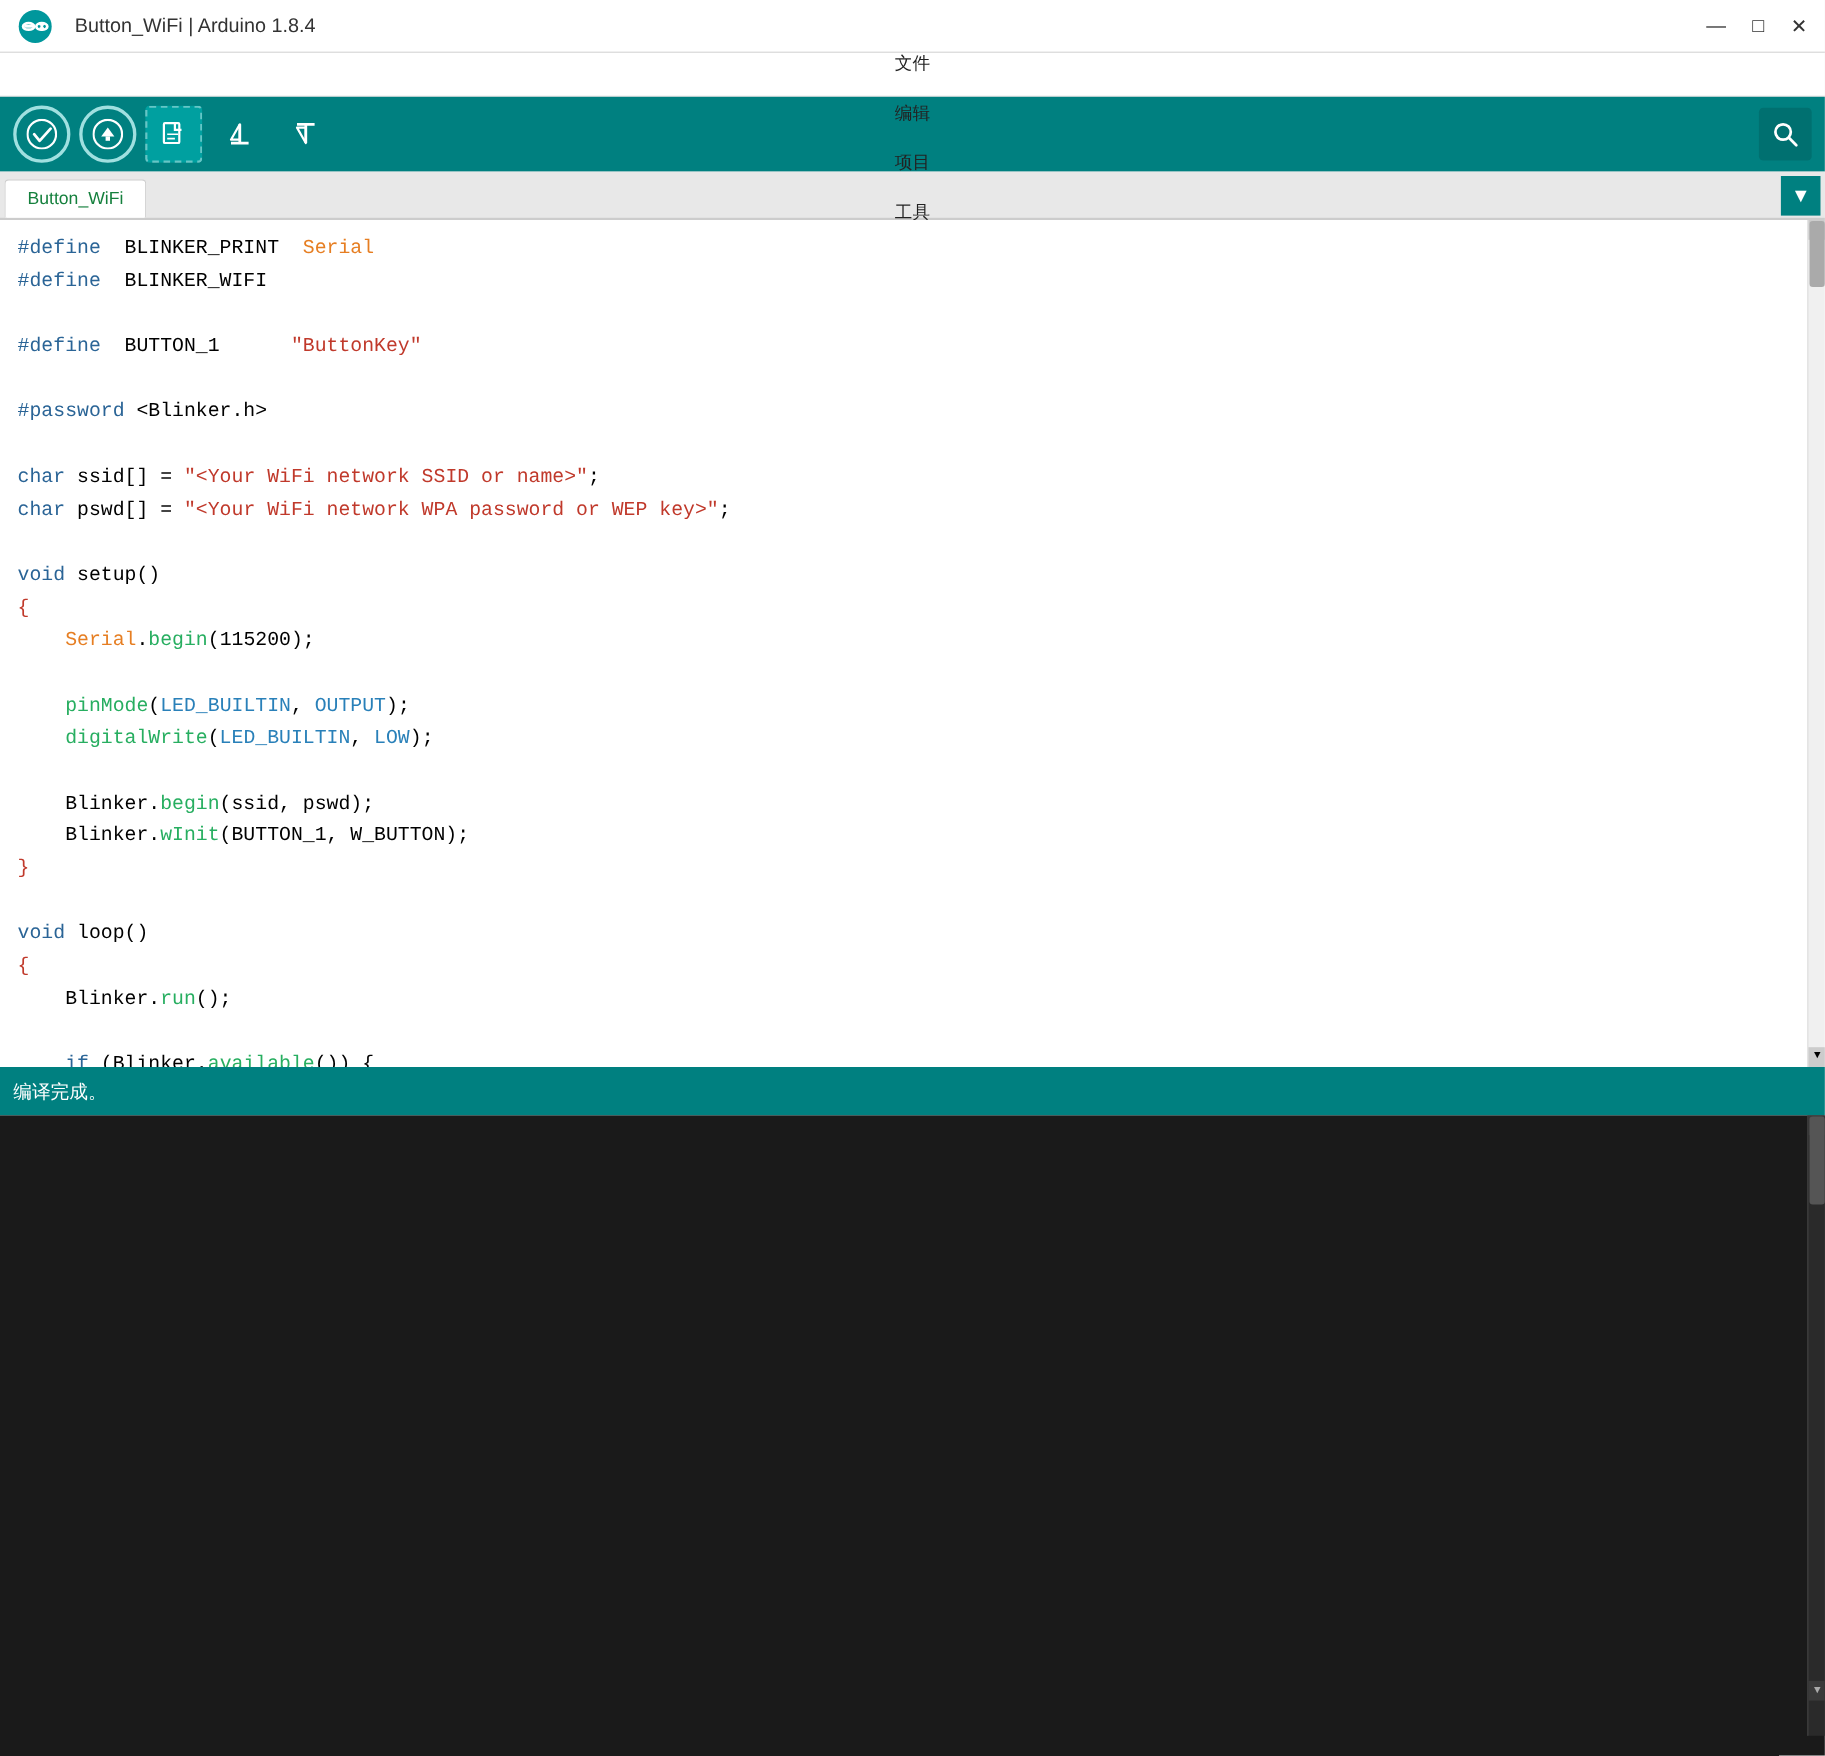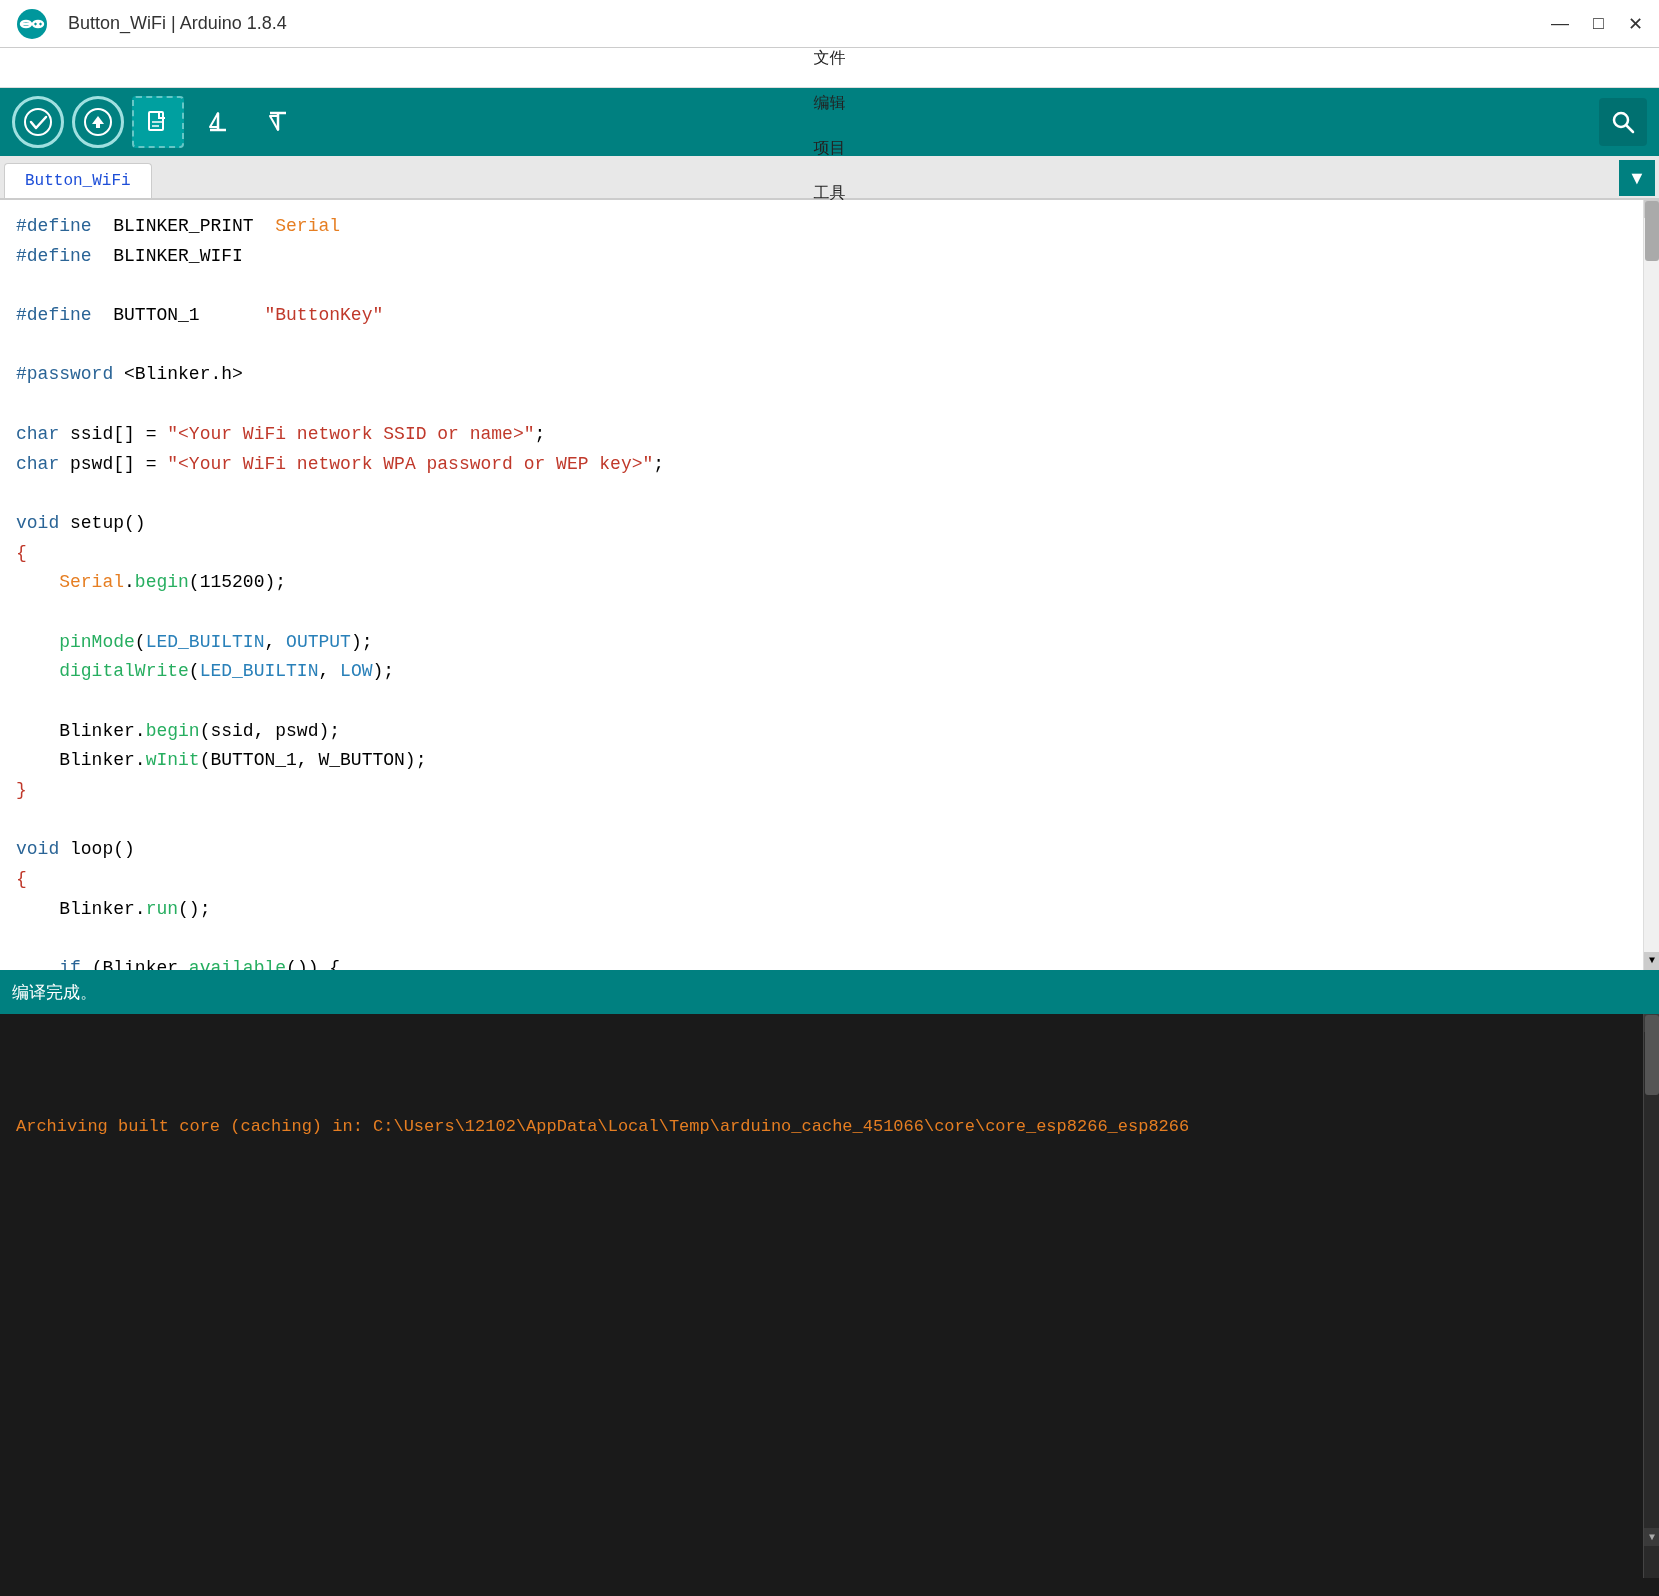--- a/index.html
+++ b/index.html
@@ -133,24 +133,24 @@
     #tabs-list {
       display: flex;
       align-items: flex-end;
     }
     .tab {
       padding: 8px 20px;
       background: #ffffff;
       border: 1px solid #ccc;
       border-bottom: none;
       border-radius: 4px 4px 0 0;
-      font-family: Liberation Mono, monospace;
+      font-family: Liberation Sans, sans-serif;
       font-size: 16px;
       cursor: pointer;
-      color: #1d4ed8;
+      color: #15803d;
     }
     .tab.active {
       background: #ffffff;
       font-weight: normal;
     }
     #tab-dropdown {
       width: 36px;
       height: 36px;
       background: #008080;
       border: none;
@@ -434,20 +434,19 @@
 </div>
 
 <div id="compile-status-bar">
   <span id="compile-status-text">编译完成。</span>
 </div>
 
 <div id="console-area">
   <div class="console-line-white" style="height:1.7em;"></div>
   <div class="console-line-white" style="height:1.7em;"></div>
   <div class="console-line-white" style="height:1.7em;"></div>
-  <div class="console-line-orange">Archiving built core (caching) in: C:\Users\12102\AppData\Local\Temp\arduino_cache_451066\core\core_esp8266_esp8266</div>
 
   <div id="console-scrollbar">
     <div id="console-scrollbar-up">▲</div>
     <div id="console-scrollbar-thumb"></div>
     <div id="console-scrollbar-down">▼</div>
   </div>
 </div>
 
 </body></html>

